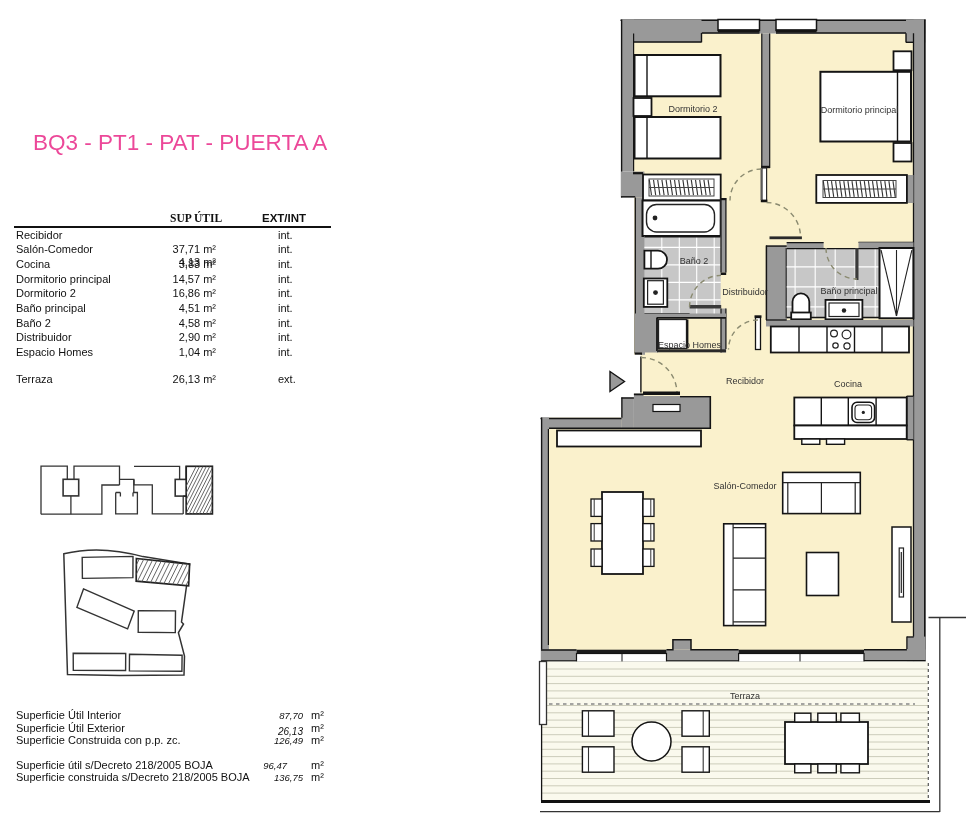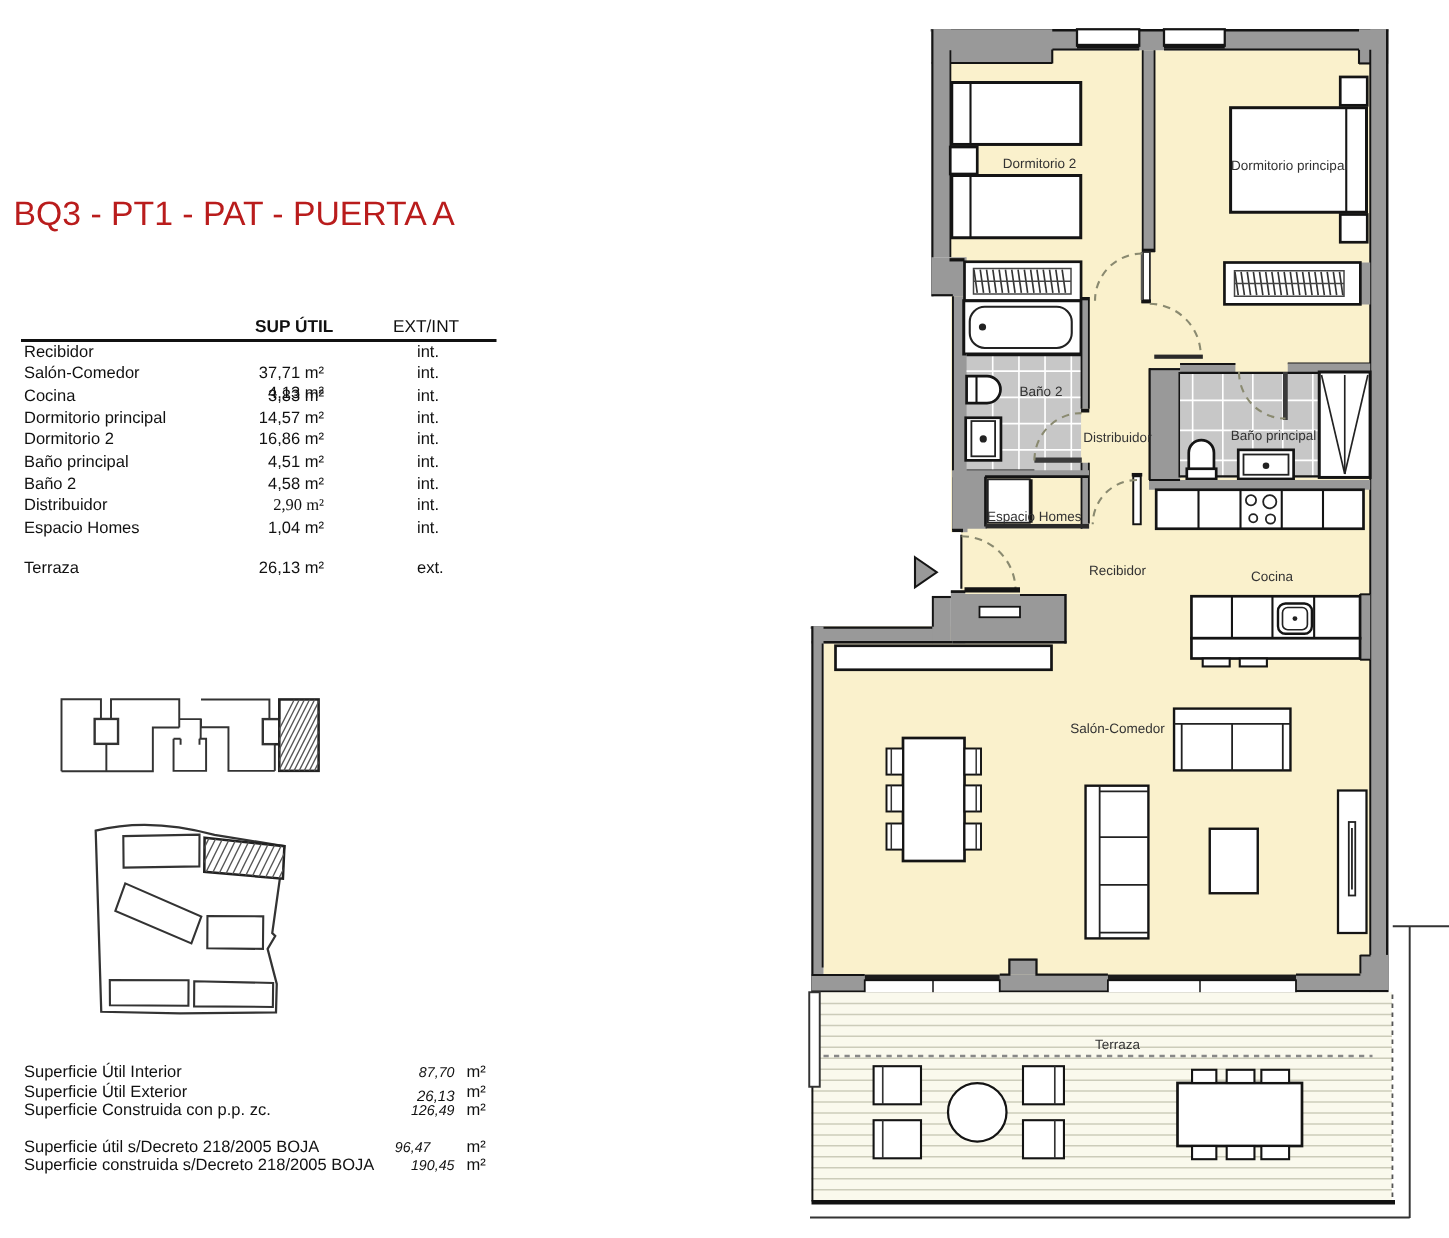--- a/index.html
+++ b/index.html
@@ -5,25 +5,25 @@
   html,body{margin:0;padding:0;background:#fff;}
   #page{position:relative;width:966px;height:825px;background:#fff;overflow:hidden;
         font-family:"Liberation Sans", sans-serif;}
   .abs{position:absolute;}
   .lbl{position:absolute;font-size:11px;color:#111;white-space:nowrap;line-height:13px;}
 </style>
 </head>
 <body>
 <div id="page">
 
-<div class="abs" style="left:9px;top:129.5px;font-size:22.5px;color:#b91c1c;">BQ3 - PT1 - PAT - PUERTA A</div>
-
-<div class="lbl" style="left:170px;top:211.5px;font-weight:bold;font-size:11.5px;">SUP ÚTIL</div>
-
-<div class="lbl" style="left:262px;top:211.5px;font-weight:normal;font-size:11.5px;">EXT/INT</div>
+<div class="abs" style="left:33px;top:129.5px;font-size:22.5px;color:#ec4899;">BQ3 - PT1 - PAT - PUERTA A</div>
+
+<div class="lbl" style="left:170px;top:211.5px;font-weight:bold;font-size:11.5px;font-family:Liberation Serif, serif;">SUP ÚTIL</div>
+
+<div class="lbl" style="left:262px;top:211.5px;font-weight:bold;font-size:11.5px;">EXT/INT</div>
 
 <div class="abs" style="left:14px;top:225.7px;width:317px;height:2px;background:#111;"></div>
 
 <div class="lbl" style="left:16px;top:228.8px;">Recibidor</div>
 <div class="lbl" style="left:116px;top:228.8px;width:100px;text-align:right;margin-top:27px;">4,13 m²</div>
 <div class="lbl" style="left:278px;top:228.8px;">int.</div>
 <div class="lbl" style="left:16px;top:243.4px;">Salón-Comedor</div>
 <div class="lbl" style="left:116px;top:243.4px;width:100px;text-align:right;">37,71 m²</div>
 <div class="lbl" style="left:278px;top:243.4px;">int.</div>
 <div class="lbl" style="left:16px;top:258.1px;">Cocina</div>
@@ -35,21 +35,21 @@
 <div class="lbl" style="left:16px;top:287.3px;">Dormitorio 2</div>
 <div class="lbl" style="left:116px;top:287.3px;width:100px;text-align:right;">16,86 m²</div>
 <div class="lbl" style="left:278px;top:287.3px;">int.</div>
 <div class="lbl" style="left:16px;top:302.0px;">Baño principal</div>
 <div class="lbl" style="left:116px;top:302.0px;width:100px;text-align:right;">4,51 m²</div>
 <div class="lbl" style="left:278px;top:302.0px;">int.</div>
 <div class="lbl" style="left:16px;top:316.6px;">Baño 2</div>
 <div class="lbl" style="left:116px;top:316.6px;width:100px;text-align:right;">4,58 m²</div>
 <div class="lbl" style="left:278px;top:316.6px;">int.</div>
 <div class="lbl" style="left:16px;top:331.2px;">Distribuidor</div>
-<div class="lbl" style="left:116px;top:331.2px;width:100px;text-align:right;font-family:Liberation Serif, serif;">2,90 m²</div>
+<div class="lbl" style="left:116px;top:331.2px;width:100px;text-align:right;">2,90 m²</div>
 <div class="lbl" style="left:278px;top:331.2px;">int.</div>
 <div class="lbl" style="left:16px;top:345.8px;">Espacio Homes</div>
 <div class="lbl" style="left:116px;top:345.8px;width:100px;text-align:right;">1,04 m²</div>
 <div class="lbl" style="left:278px;top:345.8px;">int.</div>
 <div class="lbl" style="left:16px;top:372.6px;">Terraza</div>
 <div class="lbl" style="left:116px;top:372.6px;width:100px;text-align:right;">26,13 m²</div>
 <div class="lbl" style="left:278px;top:372.6px;">ext.</div>
 
 <svg class="abs" style="left:0;top:0;" width="966" height="825" viewBox="0 0 966 825" shape-rendering="geometricPrecision">
 
@@ -804,16 +804,16 @@
 <div class="lbl" style="left:16px;top:721.6px;">Superficie Útil Exterior</div>
 <div class="lbl" style="left:233px;top:725px;width:70px;text-align:right;font-style:italic;font-size:10px;">26,13</div>
 <div class="lbl" style="left:311px;top:721.6px;">m²</div>
 <div class="lbl" style="left:16px;top:733.9px;">Superficie Construida con p.p. zc.</div>
 <div class="lbl" style="left:233px;top:733.9px;width:70px;text-align:right;font-style:italic;font-size:9.5px;">126,49</div>
 <div class="lbl" style="left:311px;top:733.9px;">m²</div>
 <div class="lbl" style="left:16px;top:758.6px;">Superficie útil s/Decreto 218/2005 BOJA</div>
 <div class="lbl" style="left:217px;top:758.6px;width:70px;text-align:right;font-style:italic;font-size:9.5px;">96,47</div>
 <div class="lbl" style="left:311px;top:758.6px;">m²</div>
 <div class="lbl" style="left:16px;top:771.0px;">Superficie construida s/Decreto 218/2005 BOJA</div>
-<div class="lbl" style="left:233px;top:771.0px;width:70px;text-align:right;font-style:italic;font-size:9.5px;">190,45</div>
+<div class="lbl" style="left:233px;top:771.0px;width:70px;text-align:right;font-style:italic;font-size:9.5px;">136,75</div>
 <div class="lbl" style="left:311px;top:771.0px;">m²</div>
 
 </div>
 
 </body></html>

